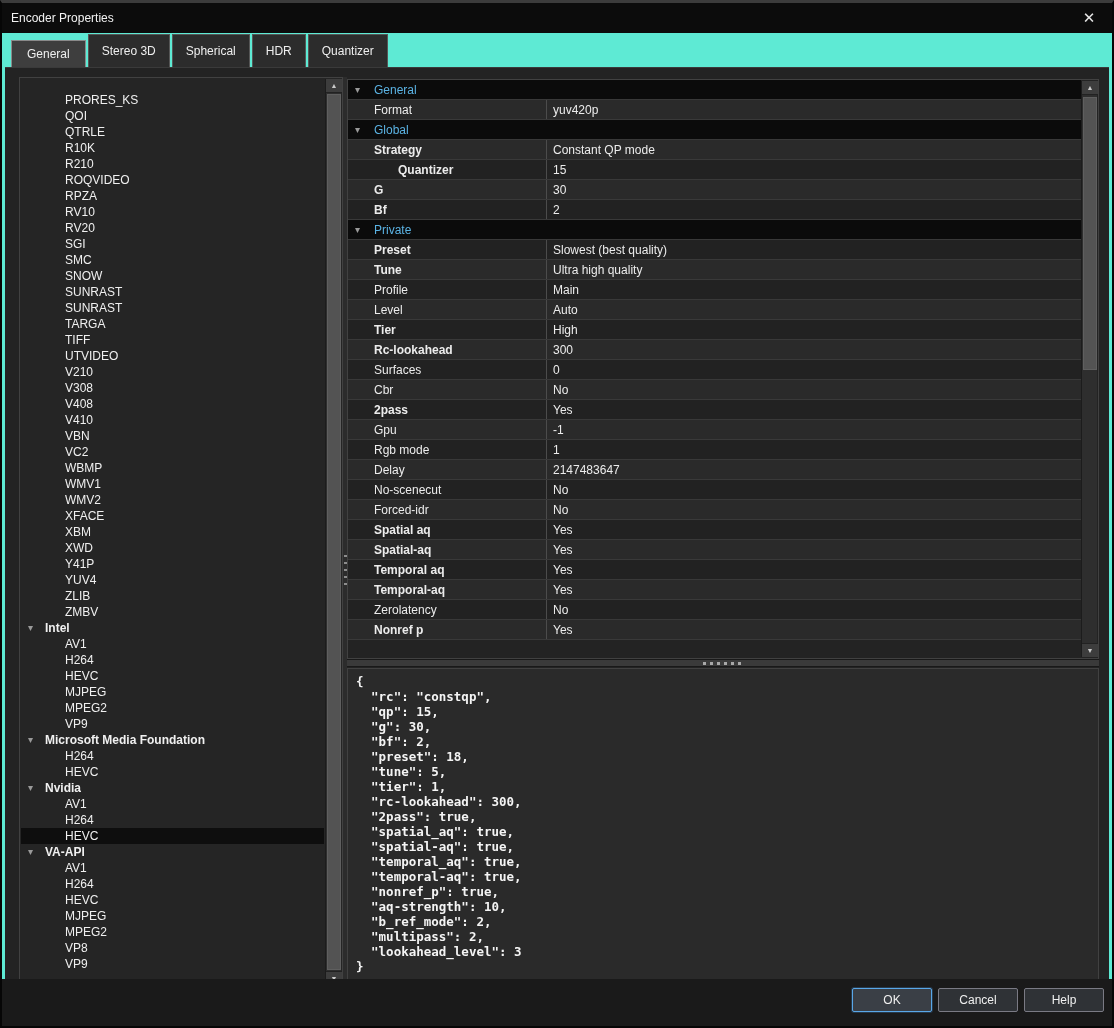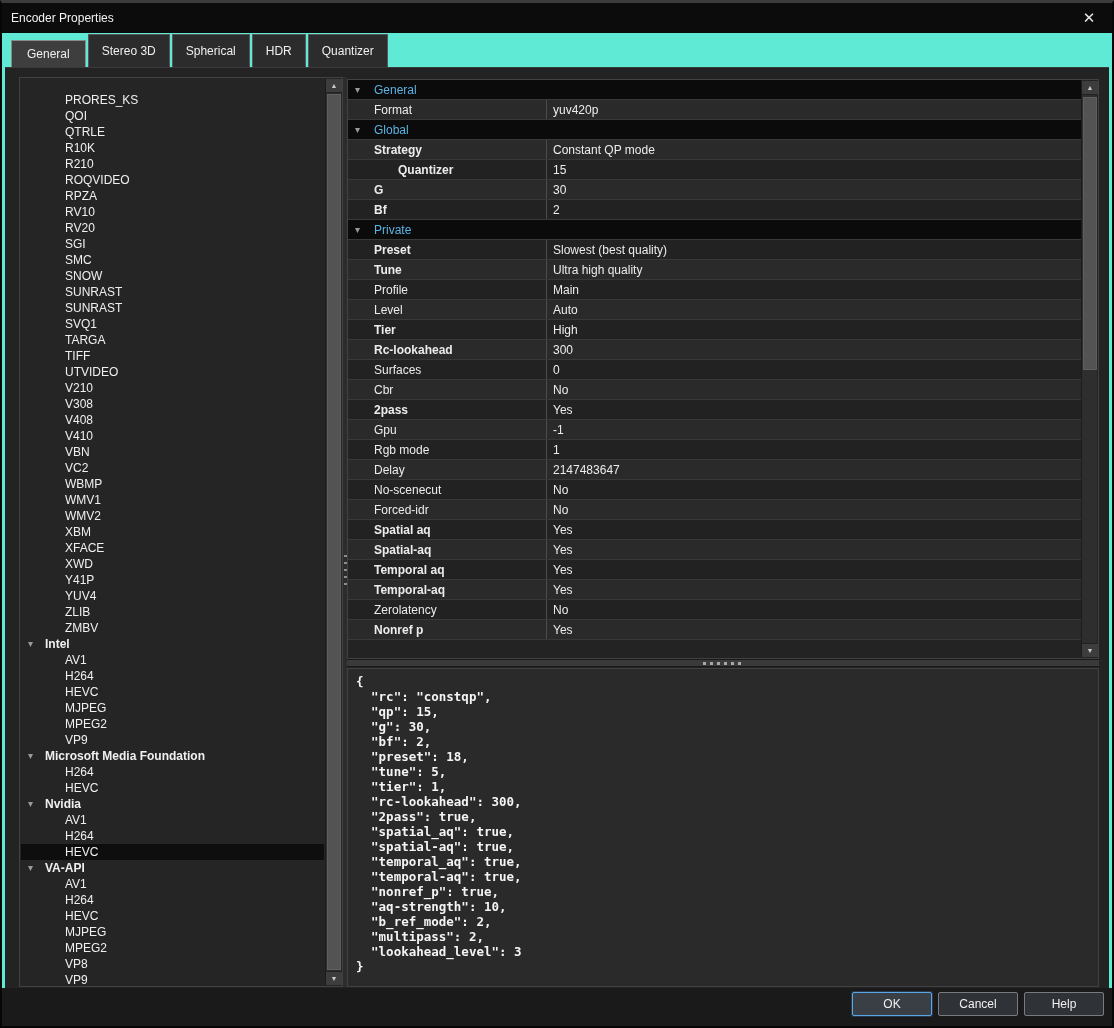--- a/index.html
+++ b/index.html
@@ -84,21 +84,21 @@
                        color:#9a9a9a; font-size:10px; line-height:14px; }
   .prow.group .plabel { padding-left:26px; font-weight:normal; }
 
   
   .json-panel { position:absolute; left:342px; top:600px; width:752px; height:319px;
                 background:#2a2a2a; border:1px solid #414141; overflow:hidden; }
   .json-panel pre { padding:5px 8px; font-family:"DejaVu Sans Mono",monospace;
                     font-size:12.5px; line-height:15px; font-weight:bold; color:#f4f4f4; }
 
   
-  .bottombar { position:absolute; left:0; right:0; bottom:0; height:38px; background:#1a1a1a;
+  .bottombar { position:absolute; left:0; right:0; bottom:0; height:47px; background:#1a1a1a;
                display:flex; align-items:center; justify-content:flex-end; gap:6px; padding:0 8px 6px 0; }
   .btn { width:80px; height:24px; background:#2f3236; border:1px solid #7a7a84; border-radius:2px;
          color:#f0f0f0; font-size:12px; display:flex; align-items:center; justify-content:center; cursor:pointer; }
   .btn.default { background:#3a3f46; border:1px solid #59a7e8; box-shadow:0 0 0 1px rgba(80,150,220,.25); }
 </style>
 </head>
 <body>
 
 <div class="window">
 
@@ -198,24 +198,20 @@
           <div class="trow">
 
             <span class="tlabel">SUNRAST</span>
           </div>
 
           <div class="trow">
 
             <span class="tlabel">SUNRAST</span>
           </div>
 
-          <div class="trow">
-
-            <span class="tlabel">SVQ1</span>
-          </div>
 
           <div class="trow">
 
             <span class="tlabel">TARGA</span>
           </div>
 
           <div class="trow">
 
             <span class="tlabel">TIFF</span>
           </div>
@@ -265,26 +261,26 @@
             <span class="tlabel">WMV1</span>
           </div>
 
           <div class="trow">
 
             <span class="tlabel">WMV2</span>
           </div>
 
           <div class="trow">
 
+            <span class="tlabel">XFACE</span>
+          </div>
+
+          <div class="trow">
+
             <span class="tlabel">XBM</span>
-          </div>
-
-          <div class="trow">
-
-            <span class="tlabel">XFACE</span>
           </div>
 
           <div class="trow">
 
             <span class="tlabel">XWD</span>
           </div>
 
           <div class="trow">
 
             <span class="tlabel">Y41P</span>

